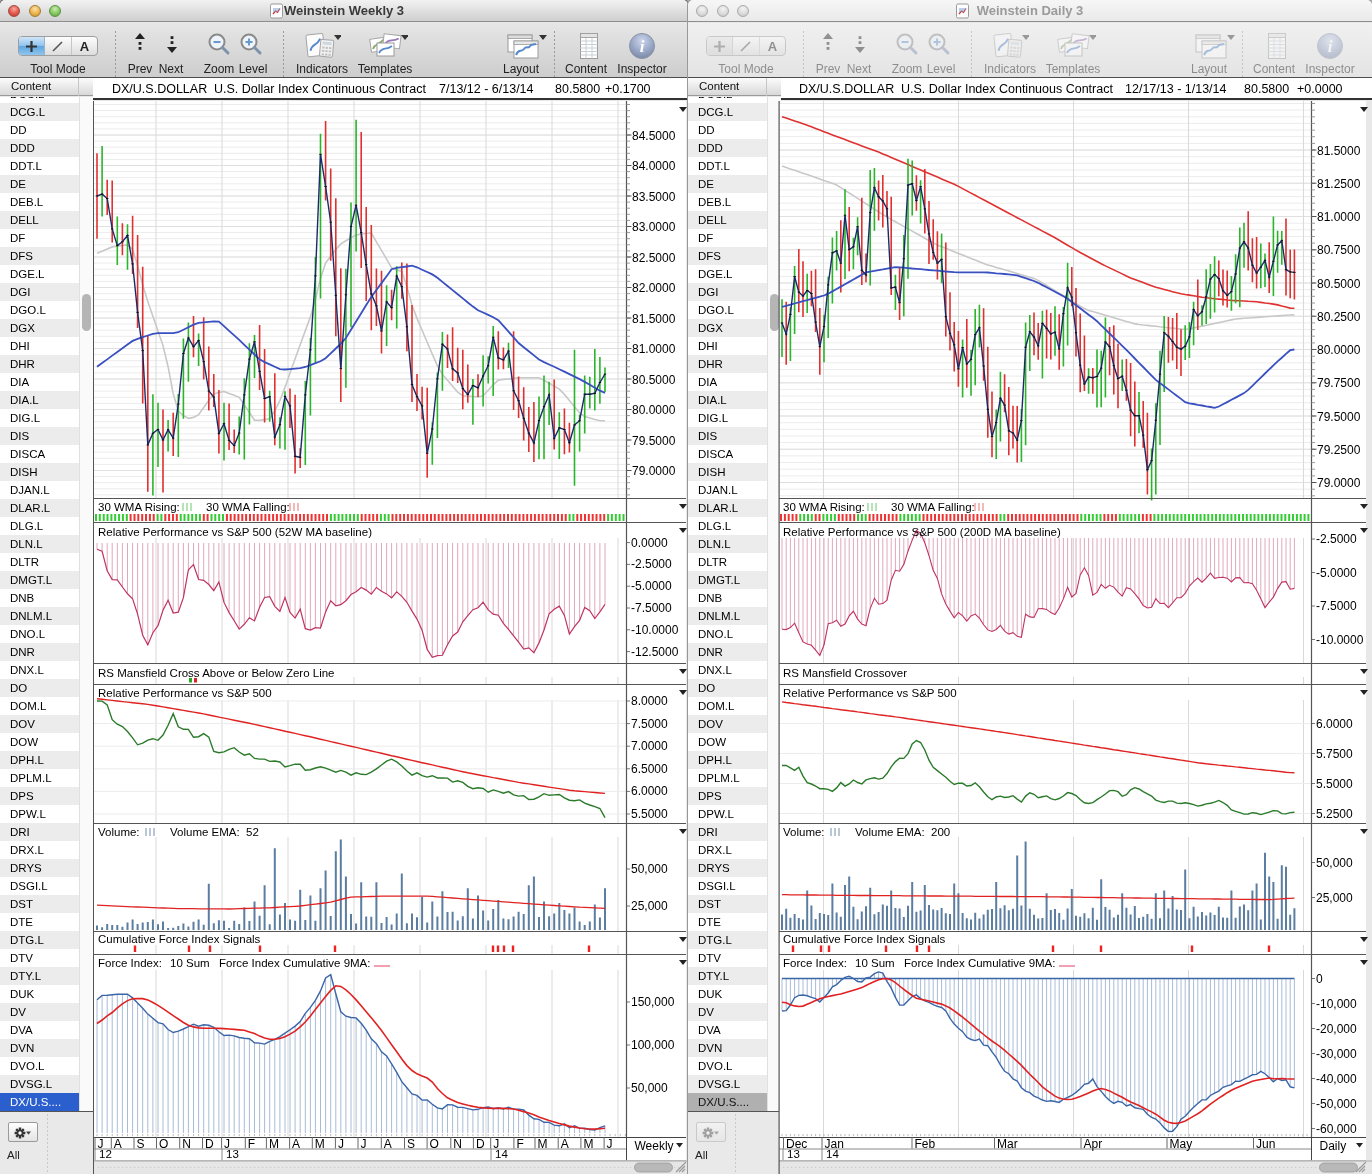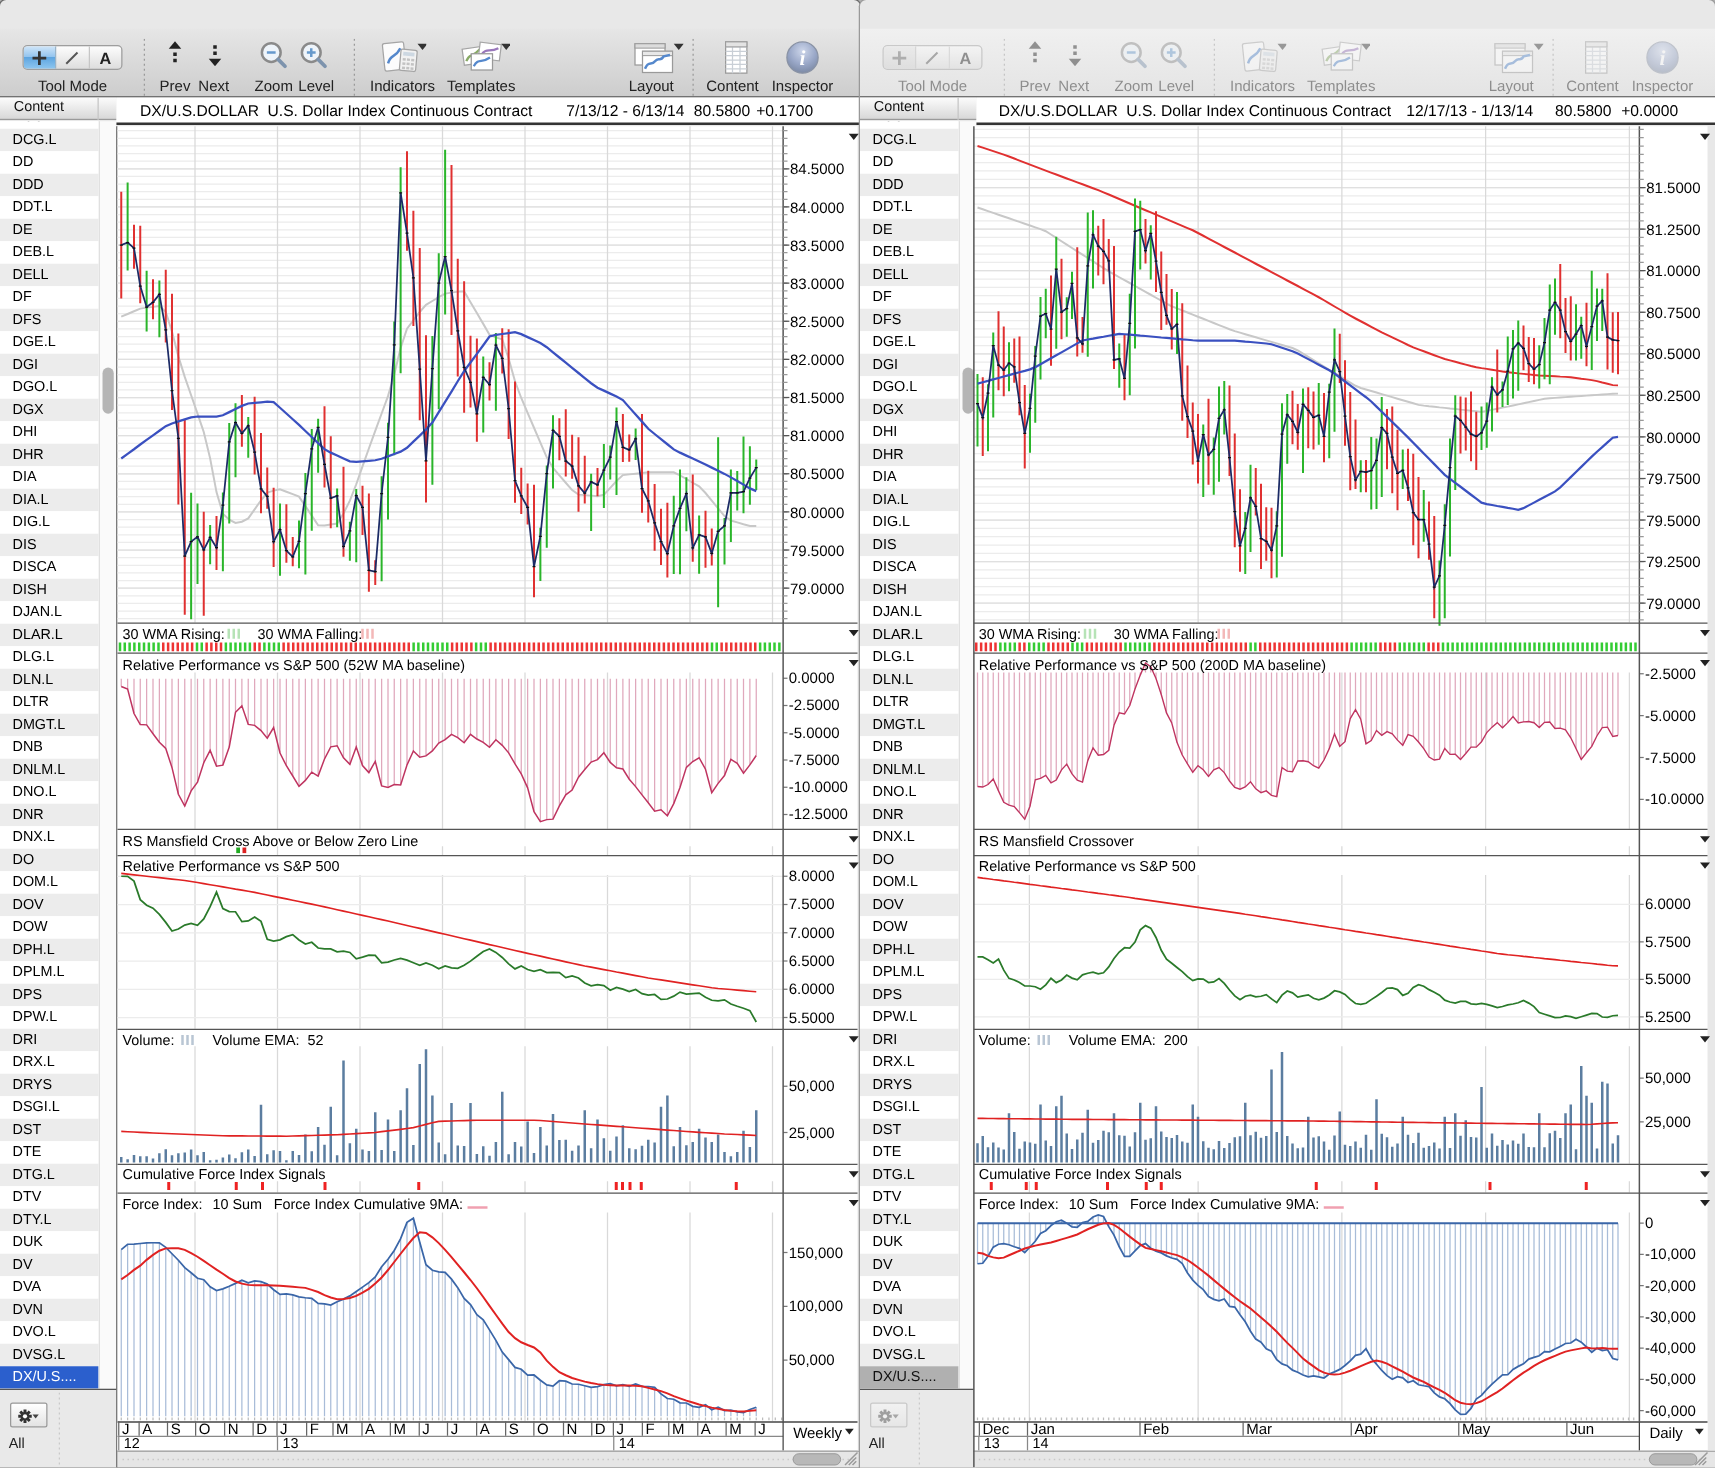--- a/index.html
+++ b/index.html
@@ -39,20 +39,31 @@
 .gearbtn { position:absolute; left:8px; top:10px; width:30px; height:20px; background:linear-gradient(#fff,#e3e3e3);
   border:1px solid #9a9a9a; border-radius:2px; padding:2px 0 0 3px; }
 .alllab { position:absolute; left:7px; top:37px; font-size:11.5px; color:#222; }
 .qrow { position:absolute; top:78px; height:22px; background:#fff; border-bottom:2px solid #333; }
 .qf { position:absolute; top:3.5px; font-size:12.5px; color:#000; white-space:pre; }
 .chartsvg { position:absolute; left:0; top:0; }
 .t11 { font-size:11.5px; fill:#000; font-family:"Liberation Sans",sans-serif; }
 .t12 { font-size:12px; fill:#000; font-family:"Liberation Sans",sans-serif; }
 </style></head><body>
 <div class="win act" style="left:0px;width:688px">
+    <div class="titlebar" style="background:linear-gradient(#f2f2f2,#cfcfcf)">
+      <div class="tl" style="left:8px;background:radial-gradient(circle at 50% 30%,#f7a7a0,#e4574a 55%,#b33a30);border-color:#9f4a42"></div>
+      <div class="tl" style="left:28.5px;background:radial-gradient(circle at 50% 30%,#fbe2a9,#eeb249 55%,#c08b2d);border-color:#9e7e35"></div>
+      <div class="tl" style="left:48.5px;background:radial-gradient(circle at 50% 30%,#cdeab2,#82c85e 55%,#5aa13a);border-color:#5f8f43"></div>
+      <svg class="dicon" style="left:269px" width="15" height="16" viewBox="0 0 15 16">
+        <rect x="1.5" y="1" width="12" height="14" rx="1.5" fill="#fdfdfd" stroke="#9a9a9a"></rect>
+        <path d="M4 11l2.5-3l2 1.5l2.5-4" stroke="#cc3333" stroke-width="1.2" fill="none"></path>
+        <path d="M4 6h7M4 8h5" stroke="#7a9fd4" stroke-width="1" fill="none"></path>
+      </svg>
+      <div class="ttext" style="color:#3a3a3a">Weinstein Weekly 3</div>
+    </div>
     <div class="toolbar" style="background:linear-gradient(#e6e6e6,#cdcdcd)">
       <div class="tbwrap" style="left:0px;opacity:1">
         <div class="seg" style="left:18px;top:13px">
           <div class="segc" style="background:linear-gradient(#cfe5f8,#8fc2ee 50%,#5ea5e0 50%,#8ec6ef);border-right:1px solid #9ab4c8">
             <svg width="15" height="15" viewBox="0 0 15 15">
               <path d="M7.5 2v11M2 7.5h11" stroke="#333" stroke-width="2.2"></path>
             </svg>
           </div>
           <div class="segc" style="border-right:1px solid #c6c6c6">
             <svg width="15" height="15" viewBox="0 0 15 15">
@@ -153,21 +164,21 @@
           </defs>
           <circle cx="15" cy="14" r="12.5" fill="url(#insg0)" stroke="#8a93a5"></circle>
           <text x="15" y="20" text-anchor="middle" font-family="Liberation Serif,serif" font-size="17" font-weight="bold" fill="#fff" font-style="italic">i</text>
         </svg>
         <div class="tlab" style="left:613px;width:58px">Inspector</div>
       </div>
     </div>
     <div class="qrow" style="left:93px;width:595px">
       <div class="qf" style="left:19px">DX/U.S.DOLLAR</div>
       <div class="qf" style="left:121px">U.S. Dollar Index Continuous Contract</div>
-      <div class="qf" style="left:360px">7/13/12 - 6/13/14</div>
+      <div class="qf" style="left:346px">7/13/12 - 6/13/14</div>
       <div class="qf" style="left:462px">80.5800</div>
       <div class="qf" style="left:512px">+0.1700</div>
     </div>
     <div class="shdr" style="left:0px">Content<div style="position:absolute;right:14px;top:0;width:1px;height:18px;background:#c5c5c5"></div></div>
     <div class="rows" style="left:0px">
       <div class="row" style="top:-11.5px;background:#fff">DCC.L</div>
       <div class="row" style="top:6.5px;background:#ececec">DCG.L</div>
       <div class="row" style="top:24.5px;background:#fff">DD</div>
       <div class="row" style="top:42.5px;background:#ececec">DDD</div>
       <div class="row" style="top:60.5px;background:#fff">DDT.L</div>
@@ -420,20 +431,31 @@
       <path d="M679 504l8 0l-4 5z" fill="#222"></path>
       <path d="M679 528l8 0l-4 5z" fill="#222"></path>
       <path d="M679 669l8 0l-4 5z" fill="#222"></path>
       <path d="M679 690l8 0l-4 5z" fill="#222"></path>
       <path d="M679 829l8 0l-4 5z" fill="#222"></path>
       <path d="M679 937l8 0l-4 5z" fill="#222"></path>
       <path d="M679 960l8 0l-4 5z" fill="#222"></path>
     </svg>
   </div>
 <div class="win inact" style="left:688px;width:684px">
+    <div class="titlebar" style="background:linear-gradient(#f6f6f6,#e9e9e9)">
+      <div class="tl" style="left:8px;background:radial-gradient(circle at 50% 30%,#f4f4f4,#d9d9d9 60%,#c2c2c2);border-color:#aaa"></div>
+      <div class="tl" style="left:28.5px;background:radial-gradient(circle at 50% 30%,#f4f4f4,#d9d9d9 60%,#c2c2c2);border-color:#aaa"></div>
+      <div class="tl" style="left:48.5px;background:radial-gradient(circle at 50% 30%,#f4f4f4,#d9d9d9 60%,#c2c2c2);border-color:#aaa"></div>
+      <svg class="dicon" style="left:267px" width="15" height="16" viewBox="0 0 15 16">
+        <rect x="1.5" y="1" width="12" height="14" rx="1.5" fill="#fdfdfd" stroke="#9a9a9a"></rect>
+        <path d="M4 11l2.5-3l2 1.5l2.5-4" stroke="#cc3333" stroke-width="1.2" fill="none"></path>
+        <path d="M4 6h7M4 8h5" stroke="#7a9fd4" stroke-width="1" fill="none"></path>
+      </svg>
+      <div class="ttext" style="color:#9a9a9a">Weinstein Daily 3</div>
+    </div>
     <div class="toolbar" style="background:linear-gradient(#f0f0f0,#e4e4e4)">
       <div class="tbwrap" style="left:0px;opacity:0.45">
         <div class="seg" style="left:18px;top:13px">
           <div class="segc" style="background:linear-gradient(#e8e8e8,#d2d2d2);border-right:1px solid #bbb">
             <svg width="15" height="15" viewBox="0 0 15 15">
               <path d="M7.5 2v11M2 7.5h11" stroke="#666" stroke-width="2.2"></path>
             </svg>
           </div>
           <div class="segc" style="border-right:1px solid #c6c6c6">
             <svg width="15" height="15" viewBox="0 0 15 15">

